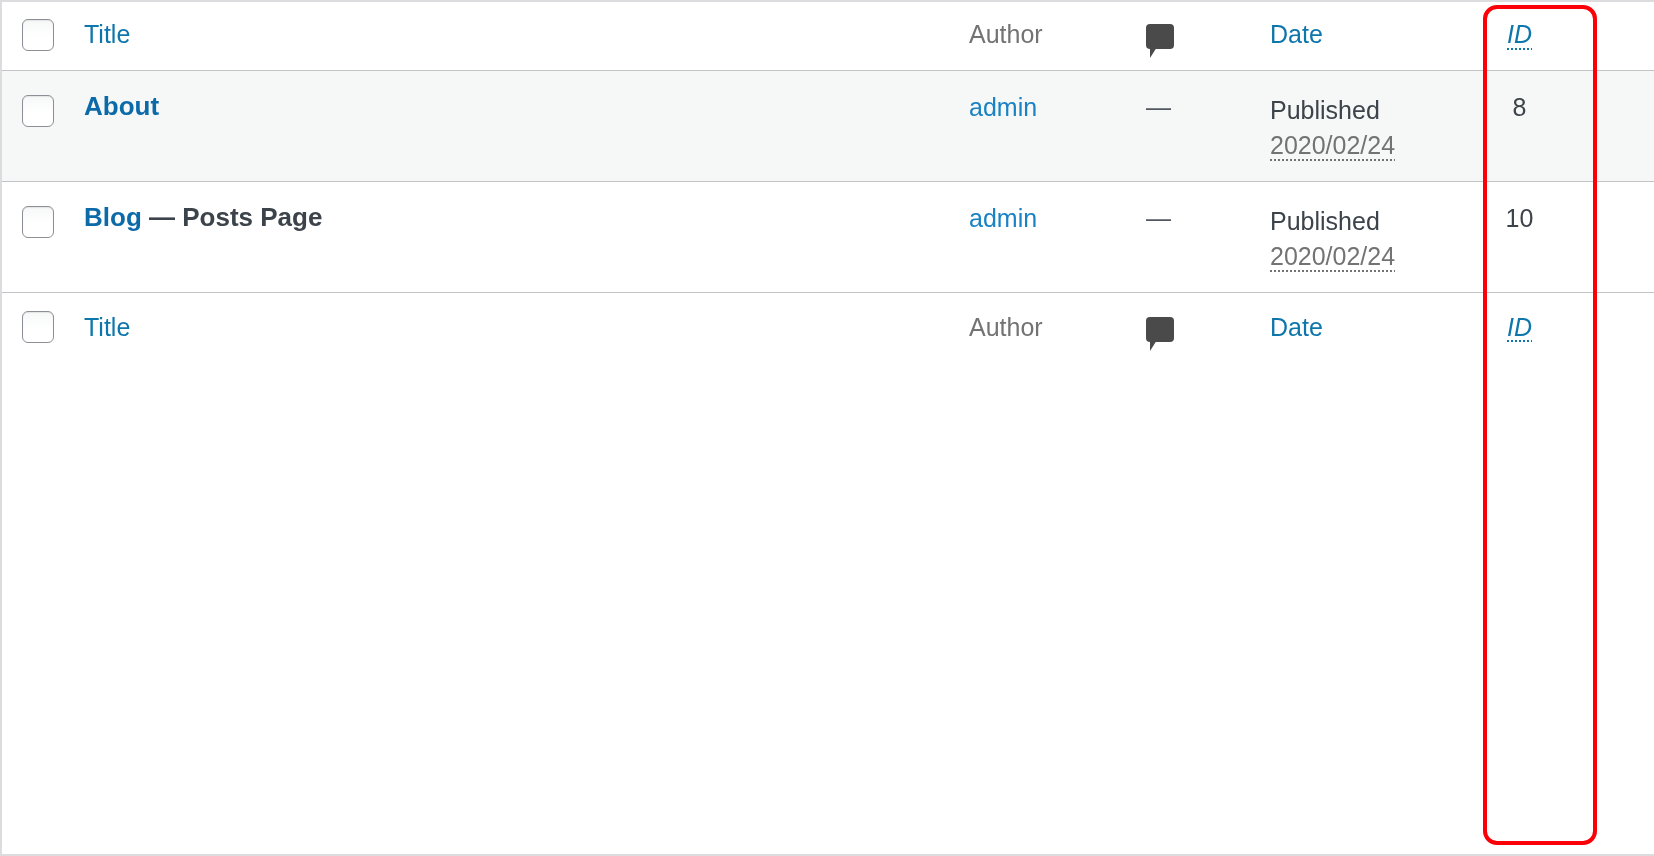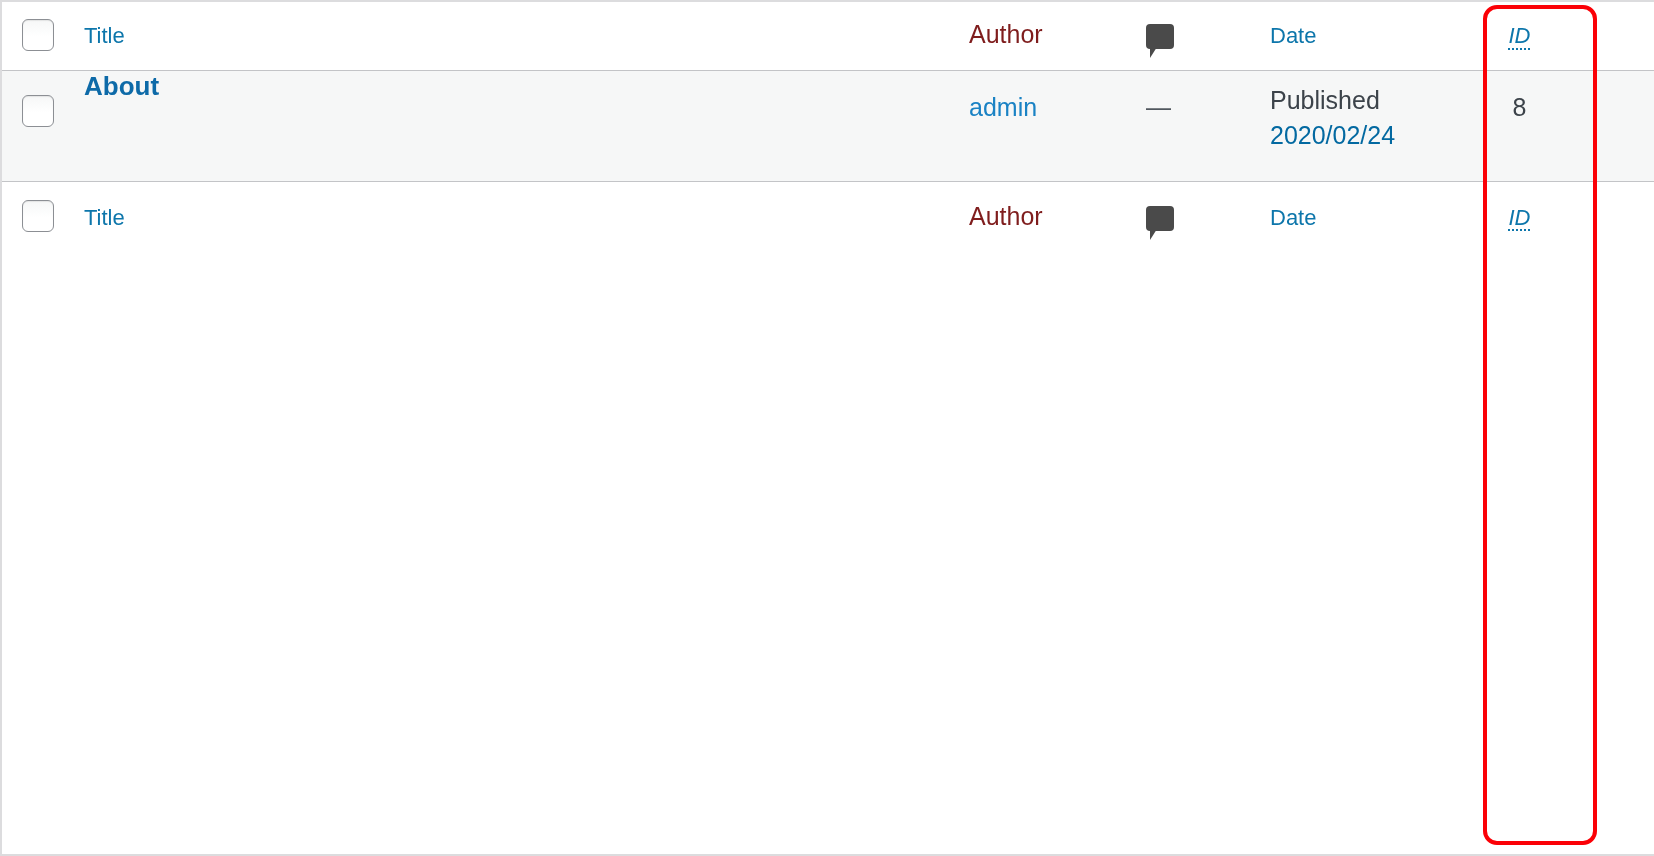--- a/index.html
+++ b/index.html
@@ -53,30 +53,30 @@
   th.cb-col, td.cb-col { padding-left: 22px; }
   th.title-col { padding-left: 8px; }
   th.auth-col  { padding-left: 33px; }
   th.com-col   { padding-left: 28px; }
   th.date-col  { padding-left: 32px; }
   th.id-col    { padding-left: 0; text-align: center; font-style: italic; }
 
   a.colhead {
     color: #0d76ab;
     text-decoration: none;
-    font-size: 22px;
+    font-size: 25px;
   }
   a.colhead.sortable-dotted {
     text-decoration: underline;
     text-decoration-style: dotted;
     text-underline-offset: 5px;
     text-decoration-thickness: 2px;
   }
   span.colhead-plain {
-    color: #7f1d1d;
+    color: #737373;
     font-size: 25px;
     text-align: right;
   }
 
   
   .cbx {
     display: inline-block;
     width: 32px; height: 32px;
     border: 1px solid #8c8f94;
     border-radius: 6px;
@@ -110,20 +110,21 @@
   tbody tr td {
     border-top: 1px solid #c3c4c7;
     padding: 0;
     vertical-align: top;
   }
   tbody tr:first-child td { border-top: none; }
 
   td.cb-col { padding-top: 24px; }
   td.title-col {
     padding-left: 8px;
+    padding-top: 20px;
     font-size: 26px;
     font-weight: bold;
     color: #3c434a;
     white-space: nowrap;
   }
   td.title-col a.row-title {
     color: #0d6aa8;
     text-decoration: none;
     font-weight: bold;
   }
@@ -145,31 +146,32 @@
 
   td.com-col {
     padding-left: 28px;
     padding-top: 22px;
     font-size: 25px;
     color: #50575e;
   }
 
   td.date-col {
     padding-left: 32px;
-    padding-top: 12px;
+    padding-top: 22px;
     font-size: 25px;
     color: #3c434a;
     line-height: 1.42;
   }
   td.date-col .dt {
     display: block;
+    text-decoration: underline;
     text-decoration-style: dotted;
     text-underline-offset: 5px;
     text-decoration-thickness: 2px;
-    color: #0369a1;
+    color: #737373;
   }
 
   td.id-col {
     padding-top: 22px;
     text-align: center;
     font-size: 25px;
     color: #3c434a;
   }
 
   
@@ -232,20 +234,29 @@
     <tbody>
         <tr class="alt">
           <td class="cb-col"><span class="cbx"></span></td>
           <td class="title-col"><a class="row-title" href="#">About</a><span class="suffix"></span></td>
           <td class="auth-col"><a href="#">admin</a></td>
           <td class="com-col">—</td>
           <td class="date-col"><span>Published</span><span class="dt">2020/02/24</span></td>
           <td class="id-col">8</td>
           <td></td>
         </tr>
+        <tr class="plain">
+          <td class="cb-col"><span class="cbx"></span></td>
+          <td class="title-col"><a class="row-title" href="#">Blog</a><span class="suffix"> — Posts Page</span></td>
+          <td class="auth-col"><a href="#">admin</a></td>
+          <td class="com-col">—</td>
+          <td class="date-col"><span>Published</span><span class="dt">2020/02/24</span></td>
+          <td class="id-col">10</td>
+          <td></td>
+        </tr>
       </tbody>
 
     <tfoot>
       <tr>
         <th class="cb-col">
           <span class="cbx"></span>
         </th>
         <th class="title-col">
           <a class="colhead" href="#">Title</a>
         </th>

